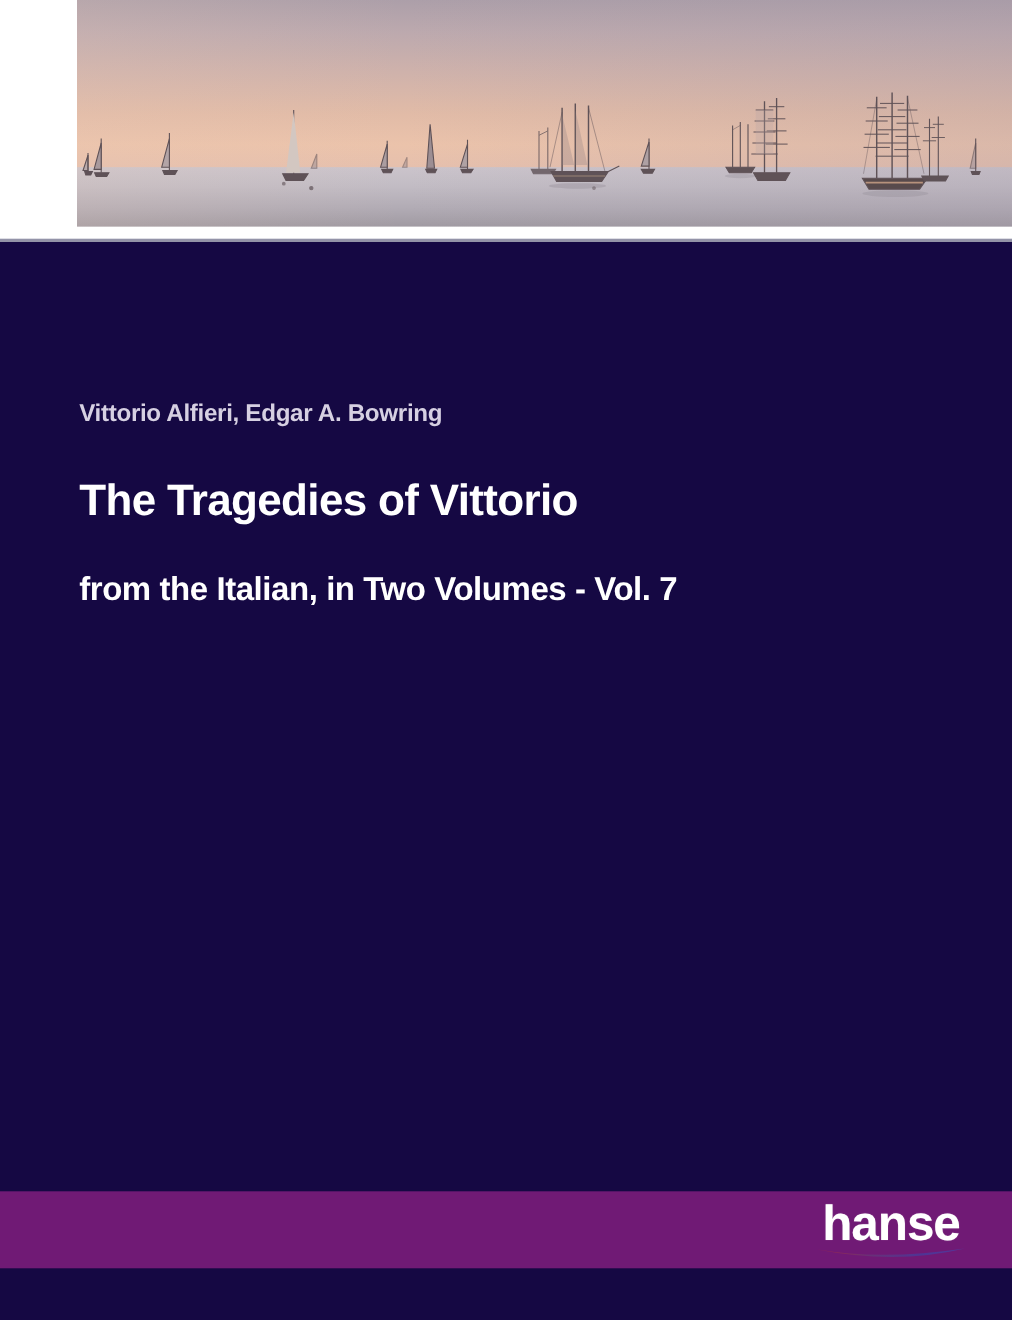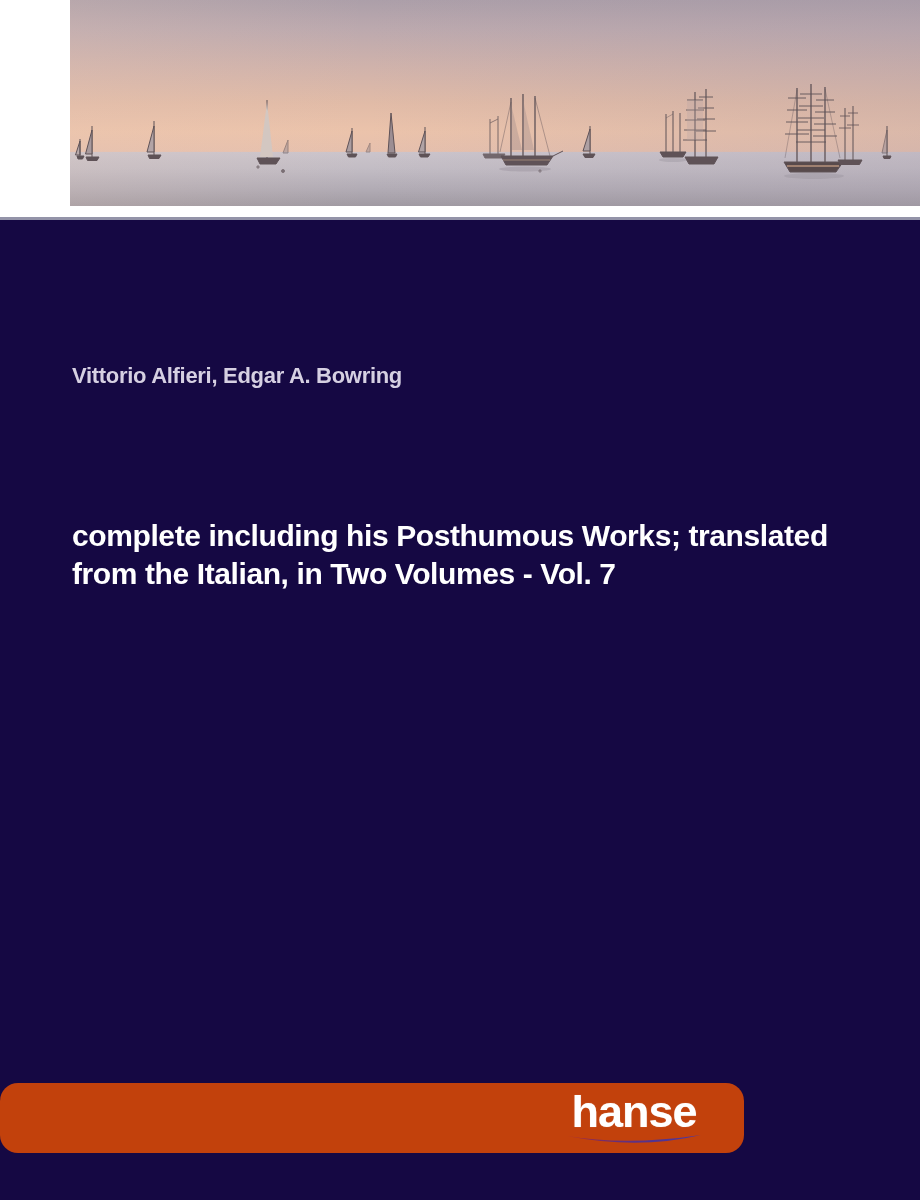--- a/index.html
+++ b/index.html
@@ -68,24 +68,23 @@
     font-weight: 700;
     letter-spacing: -0.4px;
     line-height: 38px;
     color: #ffffff;
   }
 
   
   .publisher-bar {
     position: absolute;
     left: 0; top: 1083px;
-    width: 744px;
+    width: 920px;
     height: 70px;
-    background: #c2410c;
-    border-radius: 18px;
+    background: #701a75;
   }
   .brand {
     position: absolute;
     right: 41px;
     top: 9px;
     width: 138px;
     text-align: center;
   }
   .brand-word {
     display: block;
@@ -219,23 +218,23 @@
           <line x1="817" y1="126" x2="817" y2="156"></line>
           <path d="M817,130 L817,153 L812,153 Z" opacity="0.6" fill="#a2949a"></path>
           <path d="M813,156 h8 l-1,2.5 h-6 z"></path>
         </g>
       </svg>
     </div>
   </div>
 
   <div class="authors">Vittorio Alfieri, Edgar A. Bowring</div>
 
+  <h1 class="book-title" style="margin:0">The Tragedies of Vittorio</h1>
 
   <div class="book-subtitle">
-    <div>complete including his Posthumous Works; translated</div>
     <div>from the Italian, in Two Volumes - Vol. 7</div>
   </div>
 
   <div class="publisher-bar">
     <div class="brand">
       <span class="brand-word">hanse</span>
       <svg class="brand-swoosh" viewBox="0 0 138 16">
         <defs>
           <linearGradient id="swooshGrad" x1="0" y1="0" x2="1" y2="0">
             <stop offset="0" stop-color="#a02446"></stop>

